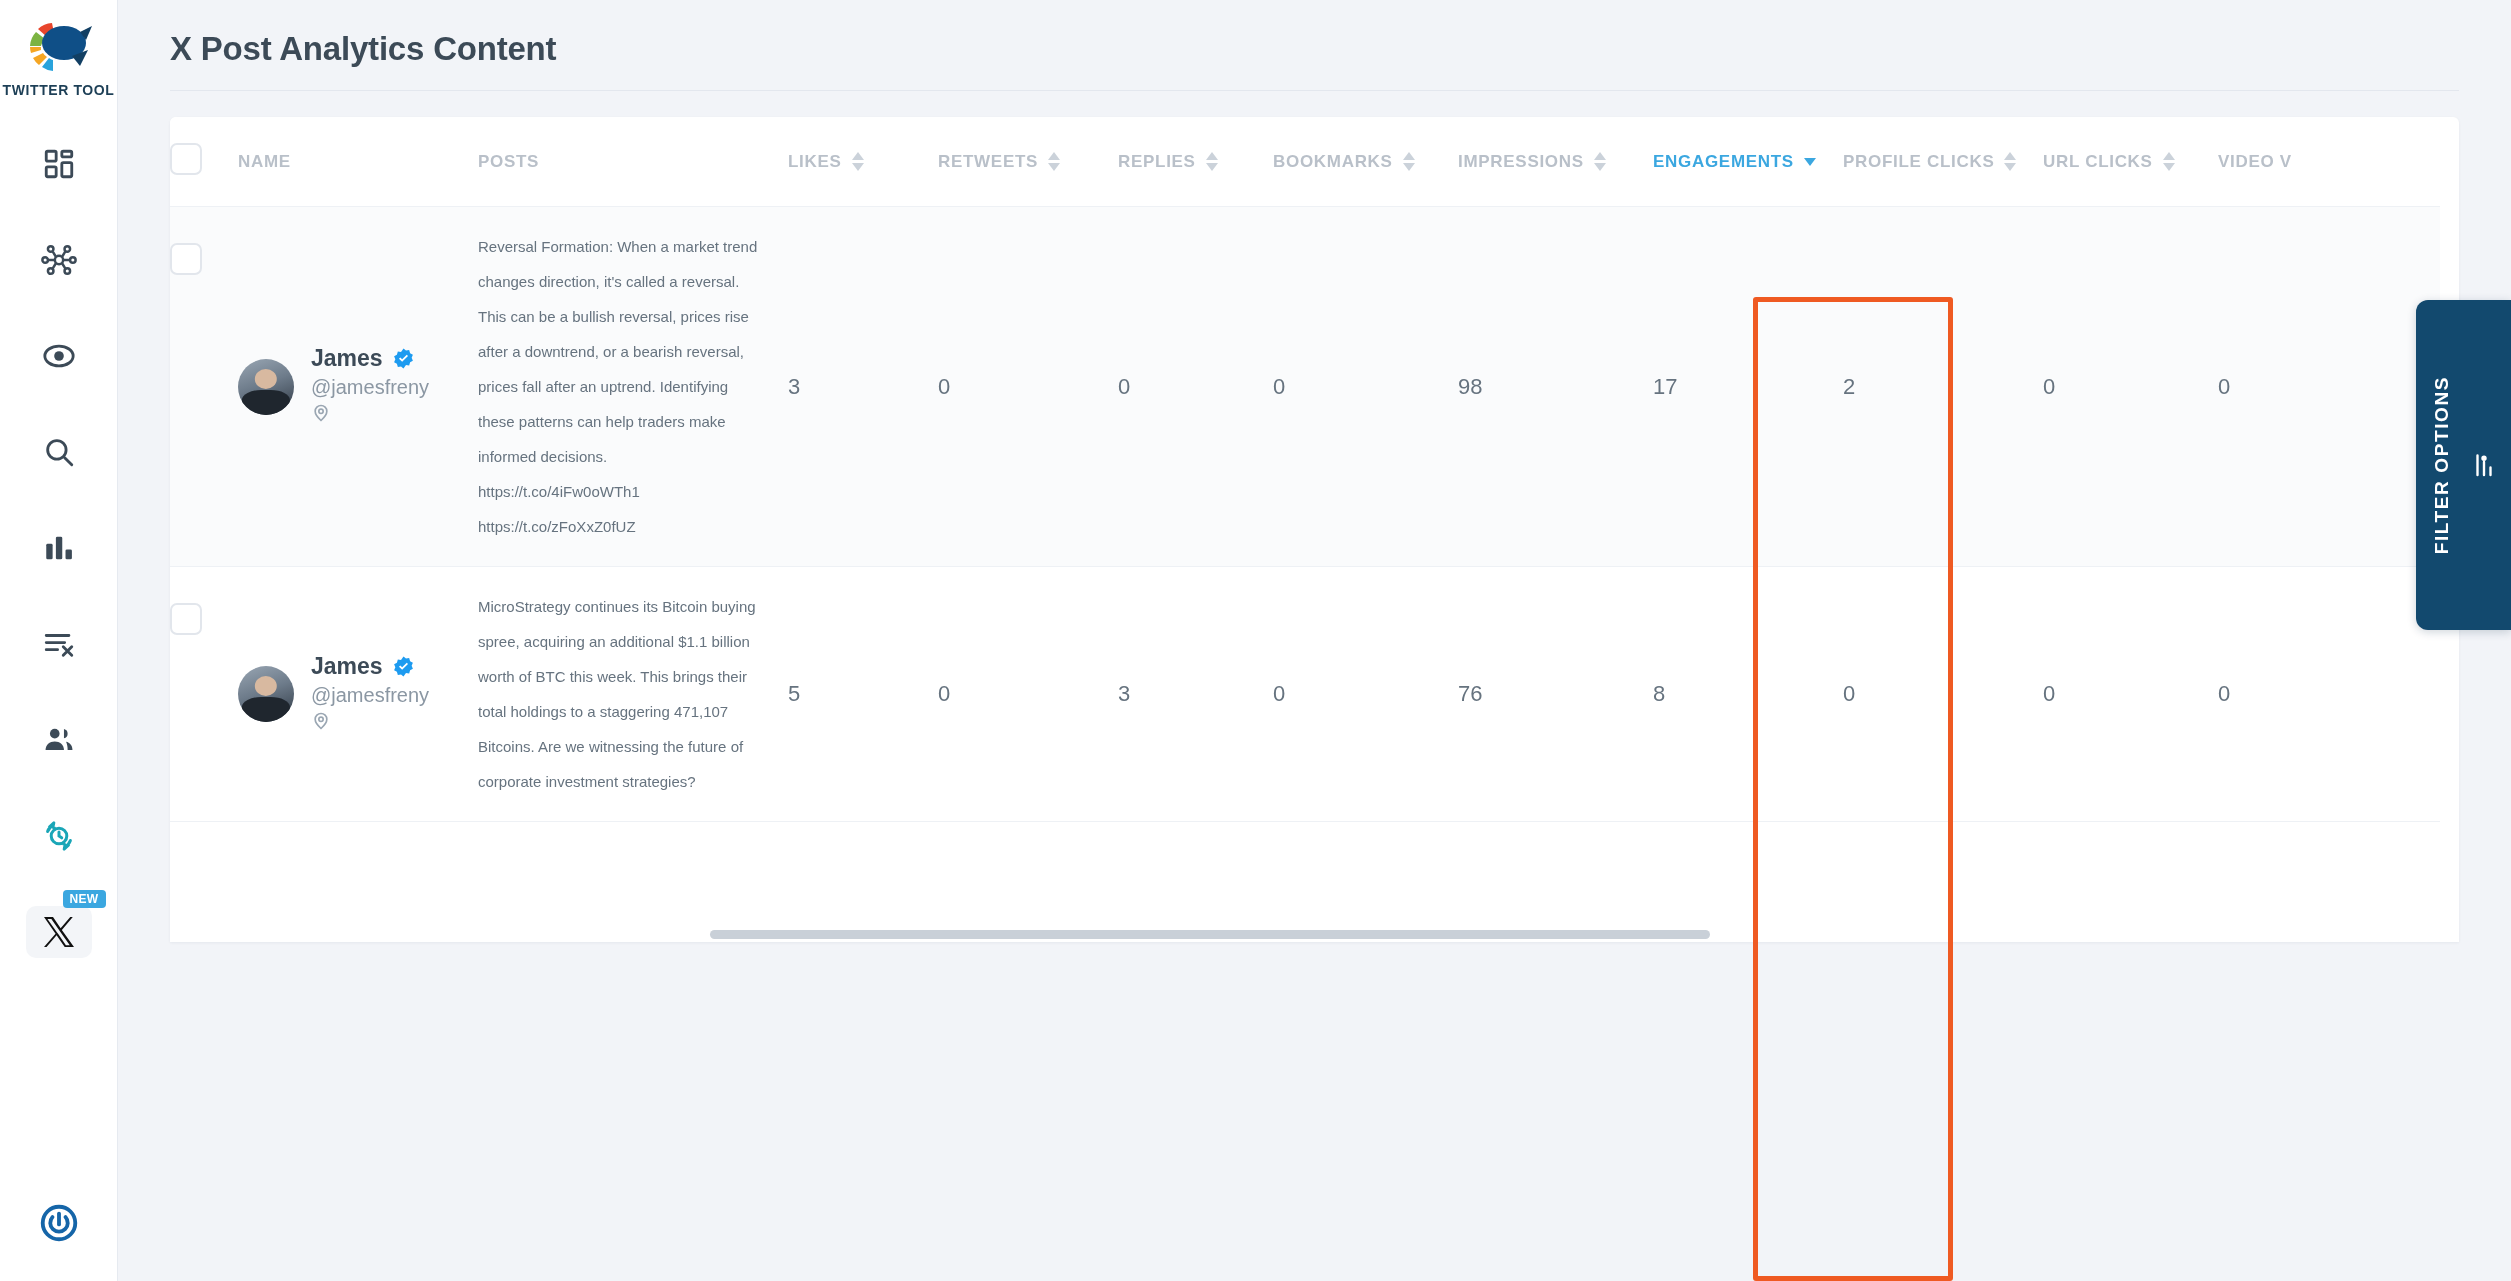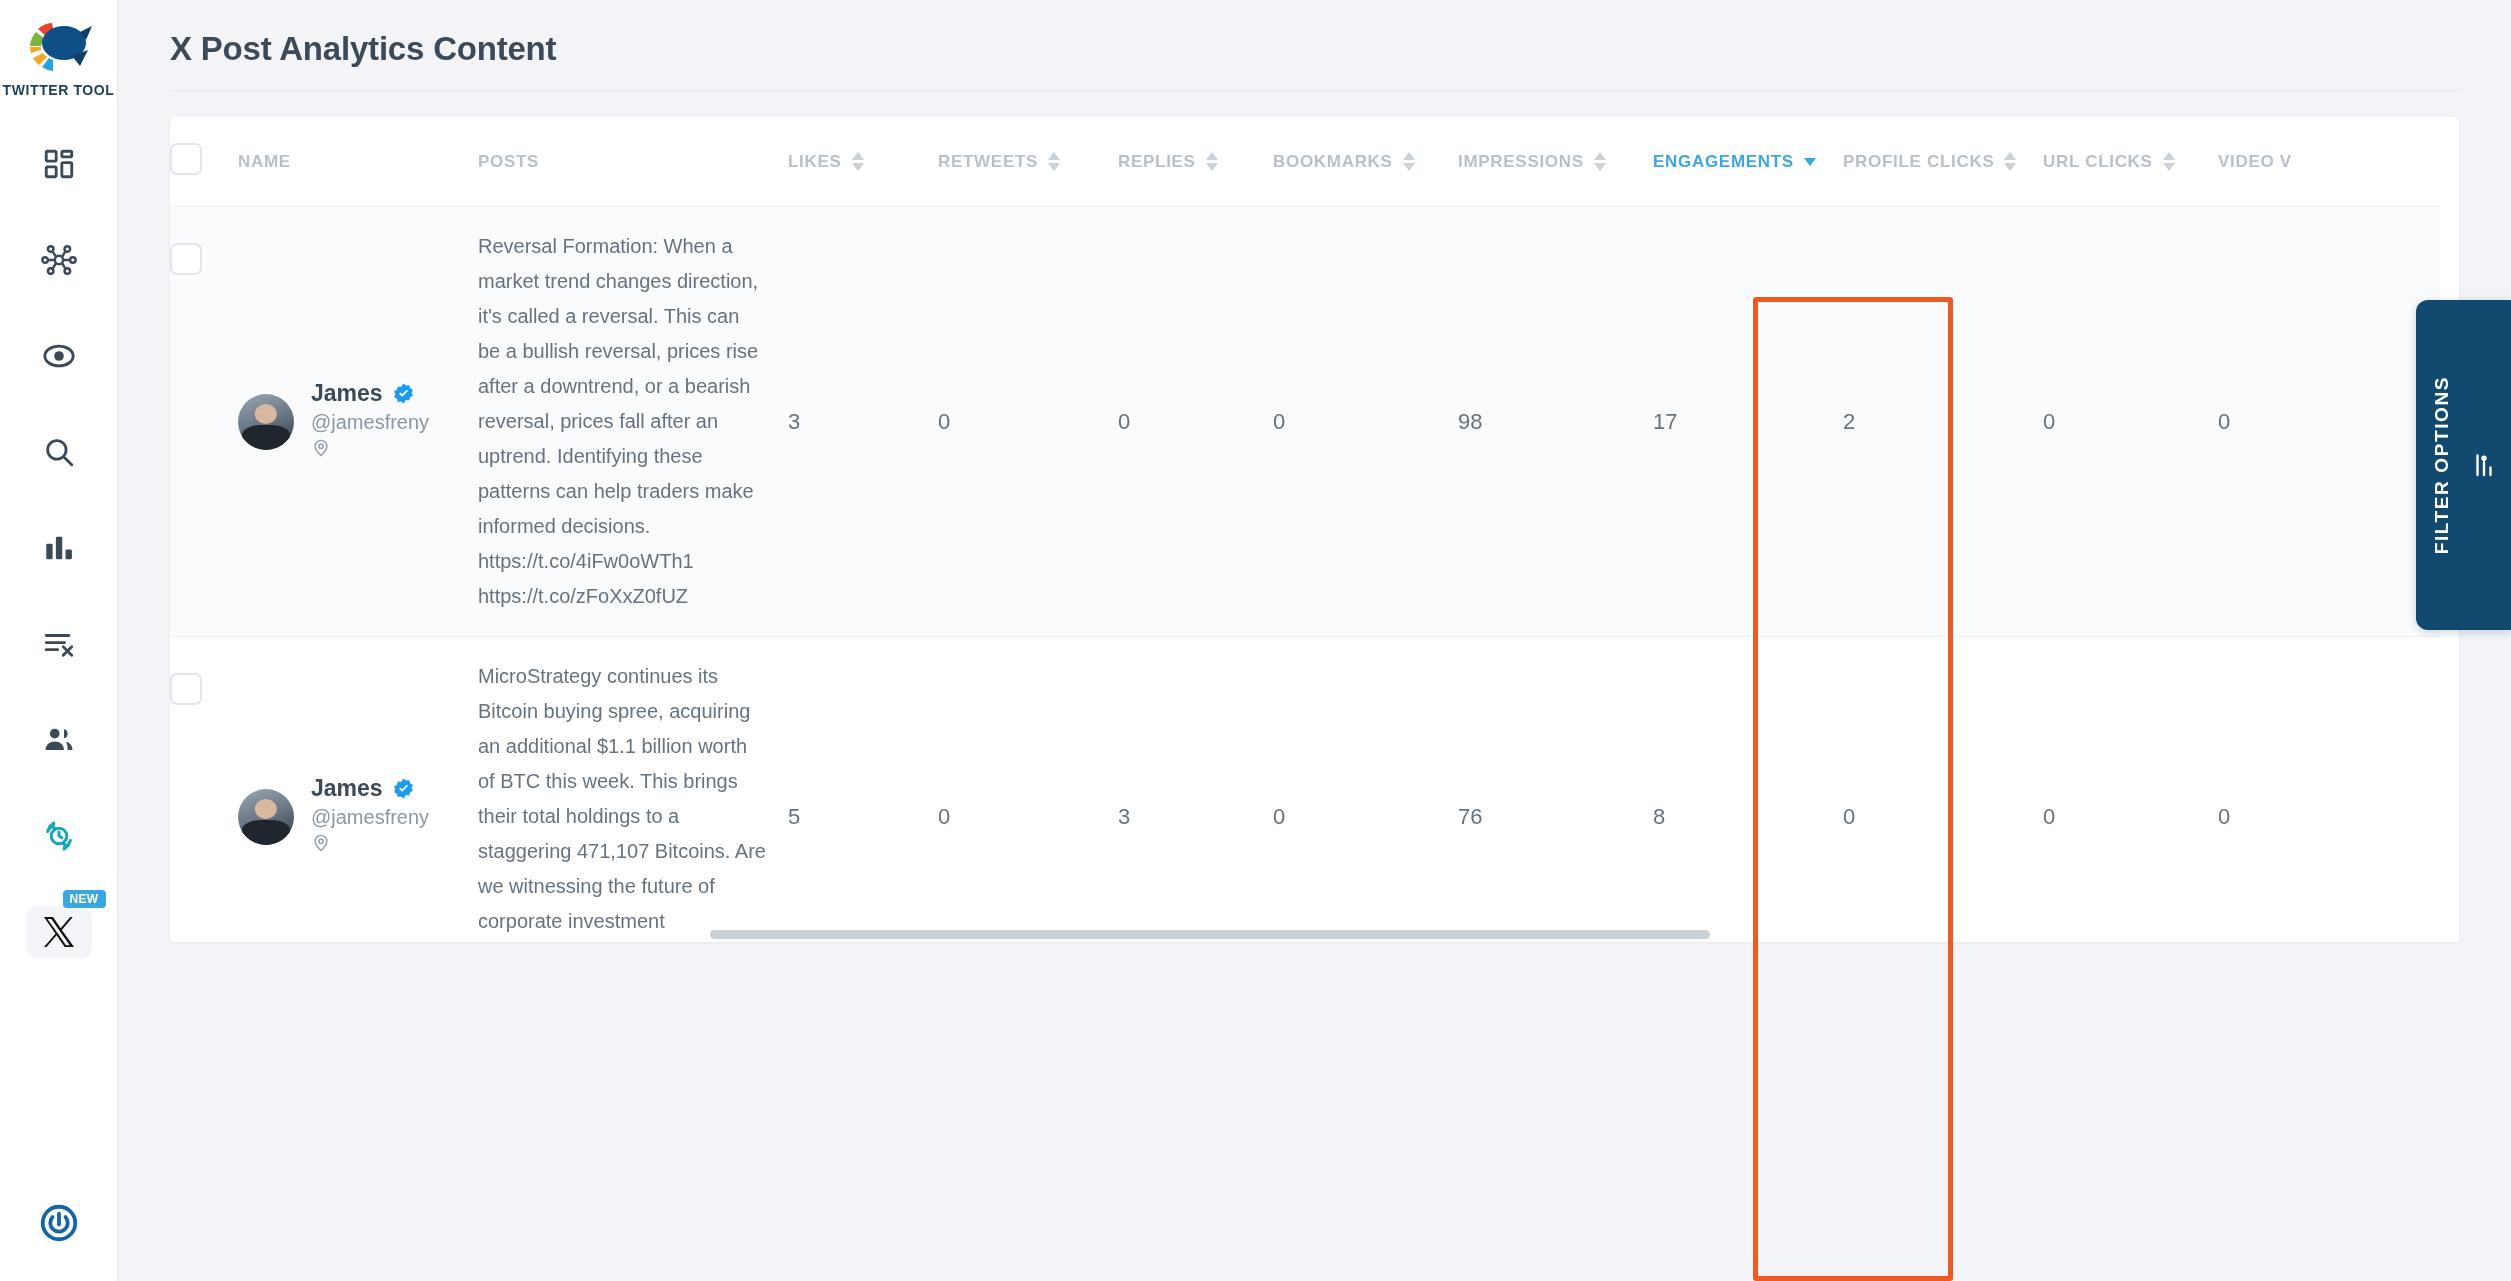--- a/index.html
+++ b/index.html
@@ -114,21 +114,21 @@
   }
   .avatar::before {
     content:""; position:absolute; left:50%; bottom:0; width:86%; height:44%;
     transform:translateX(-50%); border-radius:40% 40% 0 0; background:#1f262e;
   }
   .user-meta { display: flex; flex-direction: column; gap: 4px; }
   .user-top { display: flex; align-items: center; gap: 9px; }
   .user-name { font-size: 23px; font-weight: 700; color: #3c4a57; }
   .verified { width: 23px; height: 23px; }
   .user-handle { font-size: 20px; color: #8b97a3; }
-  .post-cell { font-size: 20px; line-height: 35px; color: #66737f; padding-right: 22px; }
+  .post-cell { font-size: 15px; line-height: 35px; color: #66737f; padding-right: 22px; }
   .num { font-size: 22px; color: #66737f; }
 
   
   .highlight-box {
     position: absolute; border: 5px solid #ef5a22; border-radius: 3px;
     pointer-events: none; z-index: 30;
   }
 
   
   .filter-tab {

